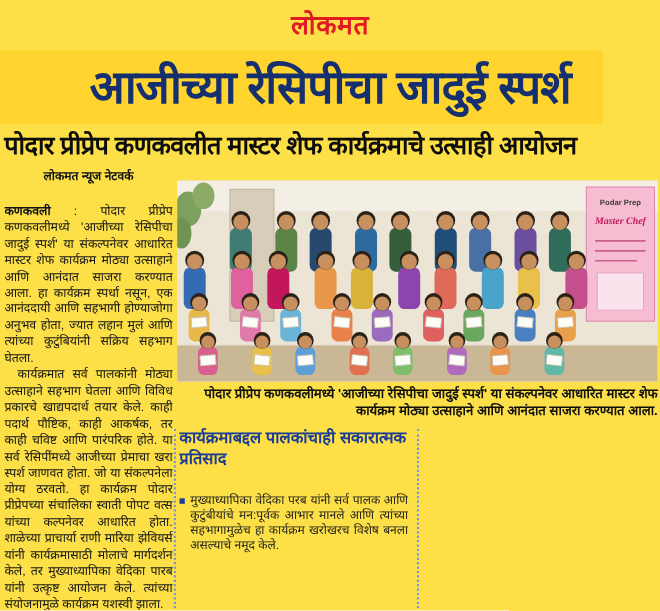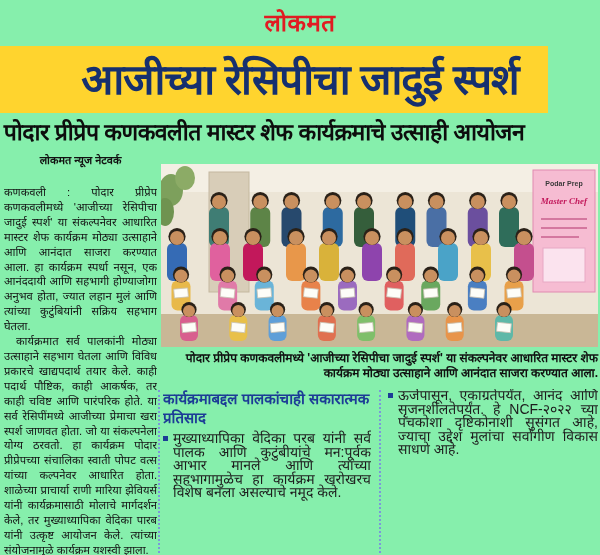--- a/index.html
+++ b/index.html
@@ -1,18 +1,18 @@
 <!DOCTYPE html>
 <html><head>
 <meta charset="utf-8">
 <style>
   * { margin:0; padding:0; box-sizing:border-box; }
   html,body { background:#ffffff; }
   #stage {
-    position:relative; width:600px; height:555px; background:#86efac;
+    position:relative; width:600px; height:555px; background:#fde047;
     overflow:hidden; font-family:"Liberation Sans","DejaVu Sans",sans-serif;
     color:#1a1a1a;
     padding-left:44px;
   }
   .masthead {
     position:absolute; top:5px; left:0; width:600px; text-align:center;
     font-size:24px; font-weight:bold; color:#e11b22; letter-spacing:0.5px;
   }
   .headline-band {
     position:absolute; top:46px; left:0; width:548px; height:67px;
@@ -30,43 +30,43 @@
   .left-col {
     position:absolute; left:4px; top:152px; width:153px; height:403px;
     overflow:hidden;
   }
   .byline {
     text-align:center; font-size:11px; font-weight:bold; color:#111;
     margin-bottom:18px;
   }
   .body-text { font-size:11.2px; line-height:14.9px; text-align:justify; color:#141414; }
   .body-text p + p { text-indent:12px; }
-  .lead-in { font-weight:normal; }
+  .lead-in { font-weight:bold; }
   .photo-wrap {
     position:absolute; left:161px; top:164px; width:437px; height:183px;
     overflow:hidden; background:#e9e2d3;
   }
   .caption {
     position:absolute; left:161px; top:351px; width:437px;
     font-size:12px; font-weight:bold; line-height:15px; color:#101010;
     text-align:right;
   }
   .section { position:absolute; top:389px; height:166px; overflow:hidden; }
   .section.mid { left:163px; width:208px; }
   .section.right { left:388px; width:210px; }
   .section h2 {
     font-size:15px; line-height:19px; font-weight:bold; color:#1c3c96;
-    margin-bottom:5px;
+    margin-bottom:22px;
   }
   .bullet { display:flex; margin-bottom:4px; }
   .bullet .sq {
     flex:0 0 auto; width:5px; height:5px; background:#1c3c96; margin:4px 5px 0 0;
   }
   .bullet .bt {
-    font-size:14px; line-height:13.6px; text-align:justify; color:#1d1d1d;
+    font-size:11px; line-height:13.6px; text-align:justify; color:#1d1d1d;
   }
   .vsep {
     position:absolute; top:390px; height:163px; width:0;
     border-left:2px dotted #7b97d9;
   }
   .vsep.a { left:158px; }
   .vsep.b { left:379px; }
 </style>
 </head>
 <body>
@@ -250,19 +250,15 @@
 
   <div class="section mid">
     <h2>कार्यक्रमाबद्दल पालकांचाही सकारात्मक प्रतिसाद</h2>
     <div class="bullet">
       <span class="sq"></span>
       <span class="bt">मुख्याध्यापिका वेदिका परब यांनी सर्व पालक आणि कुटुंबीयांचे मन:पूर्वक आभार मानले आणि त्यांच्या सहभागामुळेच हा कार्यक्रम खरोखरच विशेष बनला असल्याचे नमूद केले.</span>
     </div>
   </div>
 
   <div class="section right">
-    <div class="bullet">
-      <span class="sq"></span>
-      <span class="bt">ऊर्जेपासून, एकाग्रतेपर्यंत, आनंद आणि सृजनशीलतेपर्यंत. हे NCF-२०२२ च्या पंचकोशा दृष्टिकोनाशी सुसंगत आहे, ज्याचा उद्देश मुलांचा सर्वांगीण विकास साधणे आहे.</span>
-    </div>
   </div>
 
 </div>
 
 </body></html>

